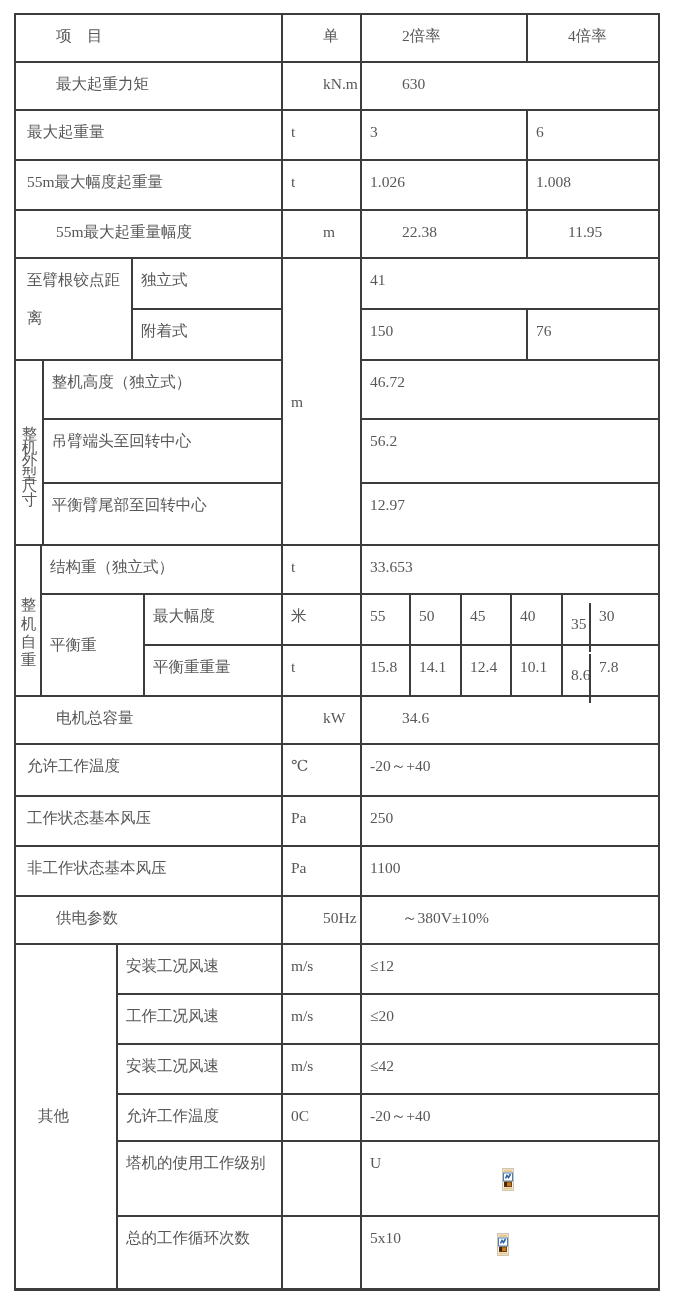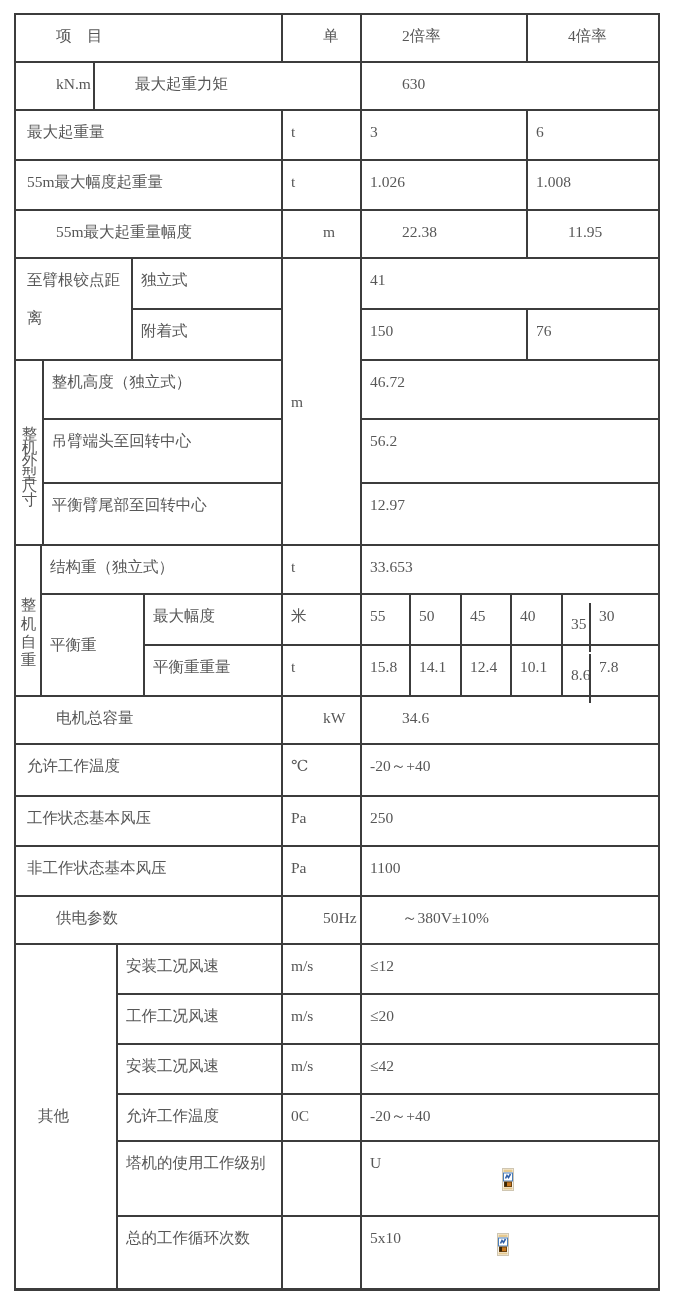--- a/index.html
+++ b/index.html
@@ -39,22 +39,22 @@
   <div class="tbl">
 
     <div class="row">
       <div class="cell lbl br bb w267 h48">项　目</div>
       <div class="cell br bb w79 h48">单　位</div>
       <div class="cell br bb w166 h48">2倍率</div>
       <div class="cell bb w130 h48">4倍率</div>
     </div>
 
     <div class="row">
+      <div class="cell lbl br bb w267 h48">最大起重力矩</div>
       <div class="cell br bb w79 h48">kN.m</div>
-      <div class="cell lbl br bb w267 h48">最大起重力矩</div>
       <div class="cell bb w296 h48">630</div>
     </div>
 
     <div class="row">
       <div class="cell lbl br bb w267 h50">最大起重量</div>
       <div class="cell br bb w79 h50">t</div>
       <div class="cell br bb w166 h50">3</div>
       <div class="cell bb w130 h50">6</div>
     </div>
 

